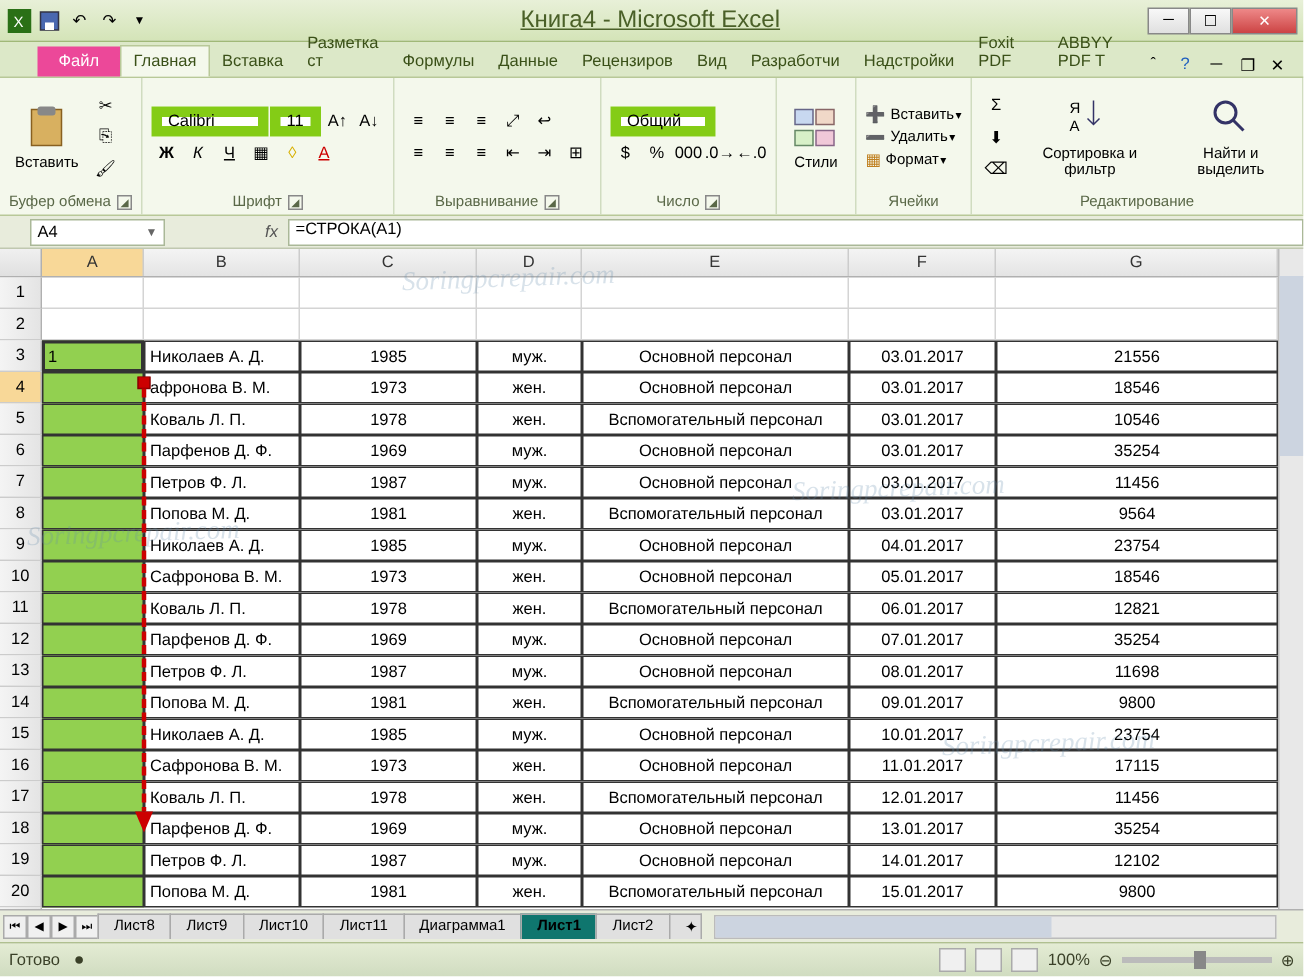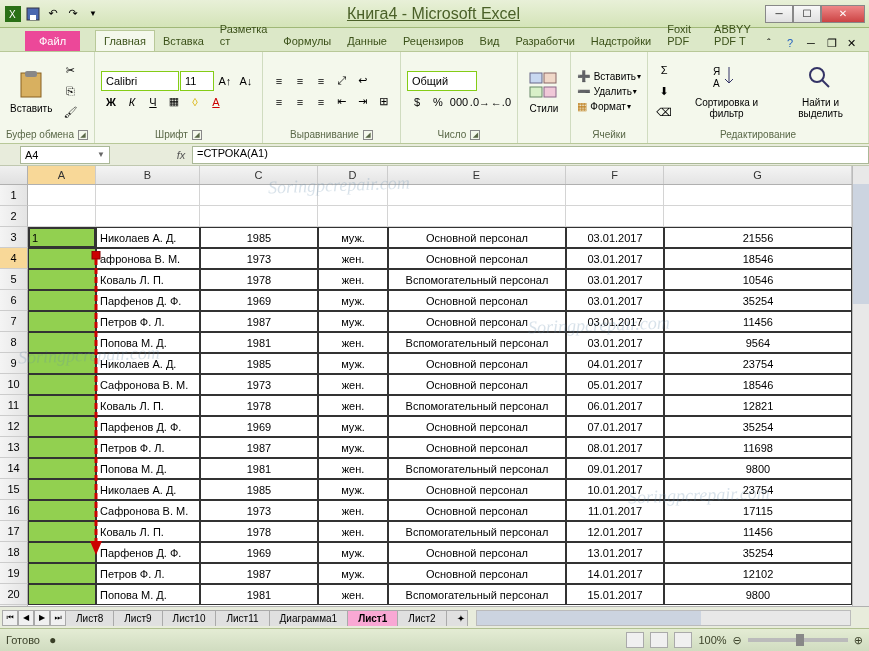--- a/index.html
+++ b/index.html
@@ -11,37 +11,37 @@
 .titlebar .qat-icon { width: 18px; height: 18px; display: flex; align-items: center; justify-content: center; cursor: pointer; }
 .titlebar .title { flex: 1; text-align: center; color: #4a6028; font-size: 16px; text-decoration: underline; }
 .titlebar .winbtns { display: flex; gap: 0; }
 .winbtn { width: 28px; height: 18px; border: 1px solid #888; background: linear-gradient(#f8f8f8,#e0e0e0); display: flex; align-items: center; justify-content: center; font-size: 10px; cursor: pointer; }
 .winbtn.close { background: linear-gradient(#e88,#c44); color: #fff; width: 44px; }
 
 
 .ribbontabs { height: 24px; background: #dce8c8; display: flex; align-items: flex-end; padding-left: 4px; border-bottom: 1px solid #b8c898; }
 .filetab { background: #ec4899; color: #fff; padding: 4px 14px; font-size: 11px; cursor: pointer; margin-left: 21px; }
 .rtab { padding: 4px 8px; font-size: 11px; color: #3a5018; cursor: pointer; }
-.rtab.active { background: #f4f8ec; border: 1px solid #b8c898; border-bottom: none; margin-left: 15px; }
+.rtab.active { background: #f4f8ec; border: 1px solid #b8c898; border-bottom: none; }
 .rtab-right { margin-left: auto; display: flex; gap: 6px; padding-right: 8px; align-items: center; }
 .rtab-icon { width: 14px; height: 14px; cursor: pointer; }
 
 
 .ribbon { height: 92px; background: #f4f8ec; display: flex; border-bottom: 1px solid #b8c898; }
 .rgroup { border-right: 1px solid #d0dcc0; padding: 2px 6px; display: flex; flex-direction: column; }
 .rgroup-body { flex: 1; display: flex; align-items: center; gap: 4px; }
 .rgroup-label { font-size: 10px; color: #5a6848; text-align: center; padding: 1px 0; display: flex; justify-content: center; align-items: center; gap: 4px; }
 .dialog-launcher { width: 10px; height: 10px; border: 1px solid #888; font-size: 7px; cursor: pointer; display: inline-flex; align-items: center; justify-content: center; }
 .bigbtn { display: flex; flex-direction: column; align-items: center; gap: 2px; padding: 2px 4px; cursor: pointer; }
 .bigbtn .icon { width: 32px; height: 32px; }
 .bigbtn .lbl { font-size: 10px; text-align: center; }
 .smbtn { width: 20px; height: 20px; display: flex; align-items: center; justify-content: center; cursor: pointer; border: 1px solid transparent; }
 .ribcol { display: flex; flex-direction: column; gap: 1px; }
 .ribrow { display: flex; gap: 1px; align-items: center; }
-.combo { height: 20px; border: 1px solid #84cc16; background: #fff; font-size: 11px; padding: 0 4px; display: flex; align-items: center; }
+.combo { height: 20px; border: 7px solid #84cc16; background: #fff; font-size: 11px; padding: 0 4px; display: flex; align-items: center; }
 
 
 .namebox-row { height: 22px; background: #e8ecdc; display: flex; align-items: center; border-bottom: 1px solid #c0c8b0; }
 .namebox { width: 90px; height: 18px; background: #fff; border: 1px solid #aab898; margin-left: 20px; padding: 0 4px; display: flex; align-items: center; justify-content: space-between; gap: 40px; }
 .namebox .dd { font-size: 8px; color: #666; }
 .fx-btn { width: 22px; text-align: center; font-style: italic; color: #555; cursor: pointer; }
 .formula-input { flex: 1; height: 18px; background: #fff; border: 1px solid #aab898; padding: 0 4px; font-size: 11px; }
 
 
 .grid-area { position: relative; height: 440px; overflow: hidden; background: #fff; }
@@ -66,21 +66,21 @@
 .cA { width: 68px; } .cB { width: 104px; } .cC { width: 118px; } .cD { width: 70px; }
 .cE { width: 178px; } .cF { width: 98px; } .cG { width: 188px; }
 
 .wm { position: absolute; color: rgba(100,140,170,.25); font-style: italic; font-size: 18px; pointer-events: none; transform: rotate(-2deg); font-family: cursive; }
 
 
 .sheettabs { height: 22px; background: #e8ecdc; display: flex; align-items: center; border-top: 1px solid #b0b0b0; }
 .sheetnav { display: flex; margin-left: 2px; }
 .sheetnav .nbtn { width: 16px; height: 16px; border: 1px solid #aaa; background: #f0f0f0; font-size: 8px; display: flex; align-items: center; justify-content: center; cursor: pointer; }
 .stab { padding: 2px 10px; background: #e0e0e0; border: 1px solid #aaa; border-bottom: none; font-size: 10px; cursor: pointer; margin-left: -1px; }
-.stab.active { background: #f9a8d4; font-weight: bold; }
+.stab.active { background: #0f766e; font-weight: bold; }
 .hscroll { flex: 1; height: 16px; margin: 0 18px 0 8px; background: #e8e8e8; border: 1px solid #bbb; position: relative; }
 .hscroll .thumb { position: absolute; left: 0; width: 60%; height: 100%; background: #ccd4e0; }
 
 
 .statusbar { height: 23px; background: linear-gradient(#e4ecd4,#d0dcc0); display: flex; align-items: center; padding: 0 6px; font-size: 11px; color: #3a4028; border-top: 1px solid #b0c090; }
 .statusbar .right { margin-left: auto; display: flex; align-items: center; gap: 6px; }
 .viewbtn { width: 18px; height: 16px; border: 1px solid #aaa; background: #f0f0f0; cursor: pointer; }
 .zoomslider { width: 100px; height: 4px; background: #bbb; position: relative; }
 .zoomslider .zthumb { position: absolute; left: 48px; top: -4px; width: 8px; height: 12px; background: #888; }
 

